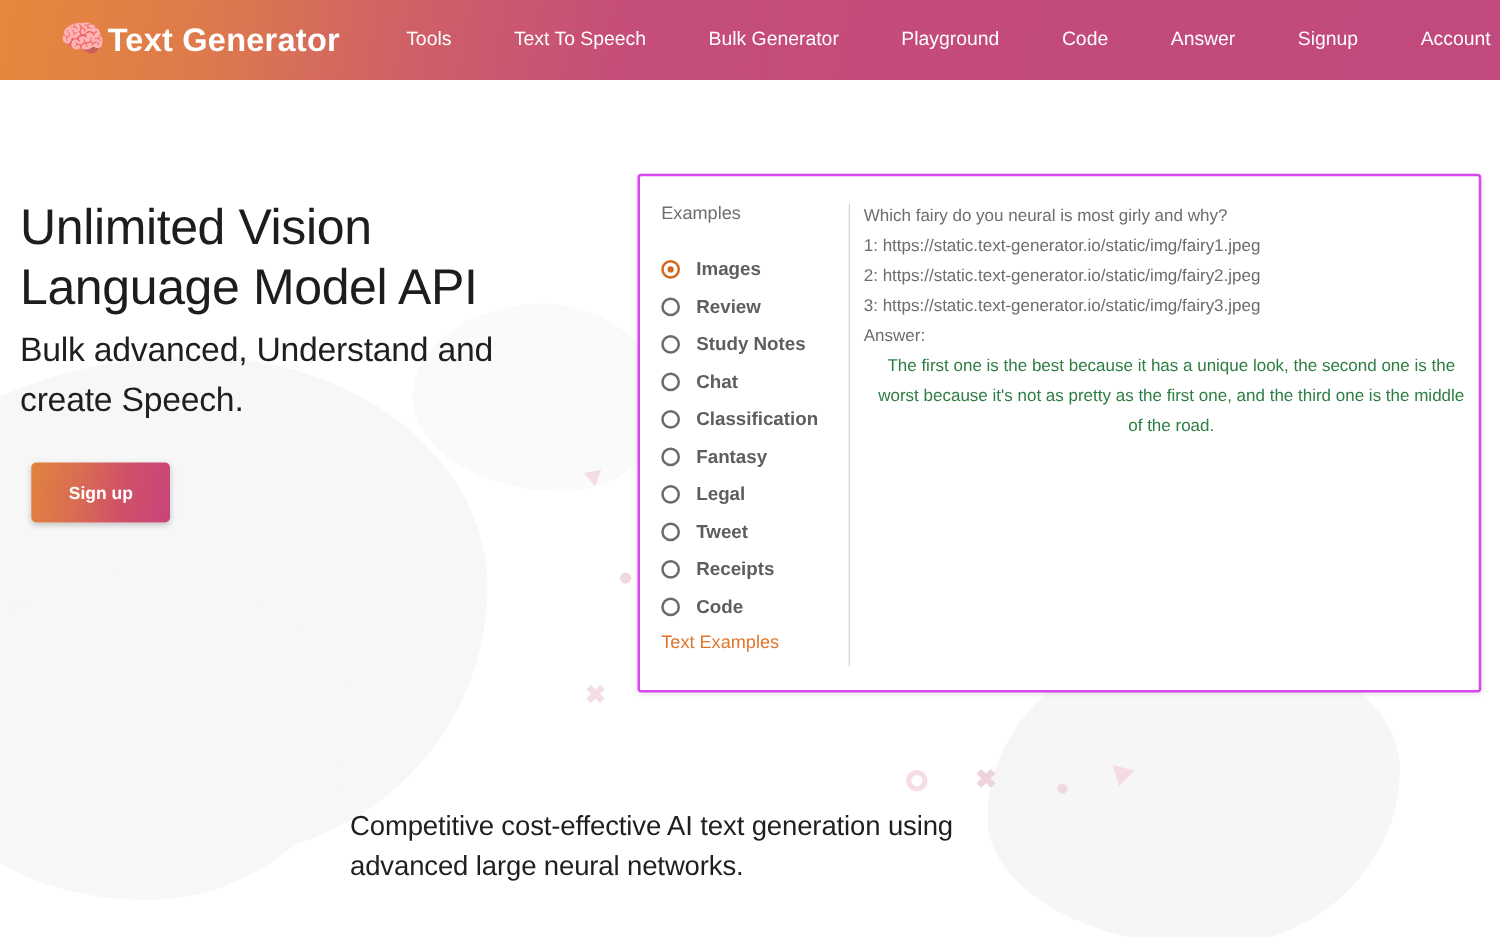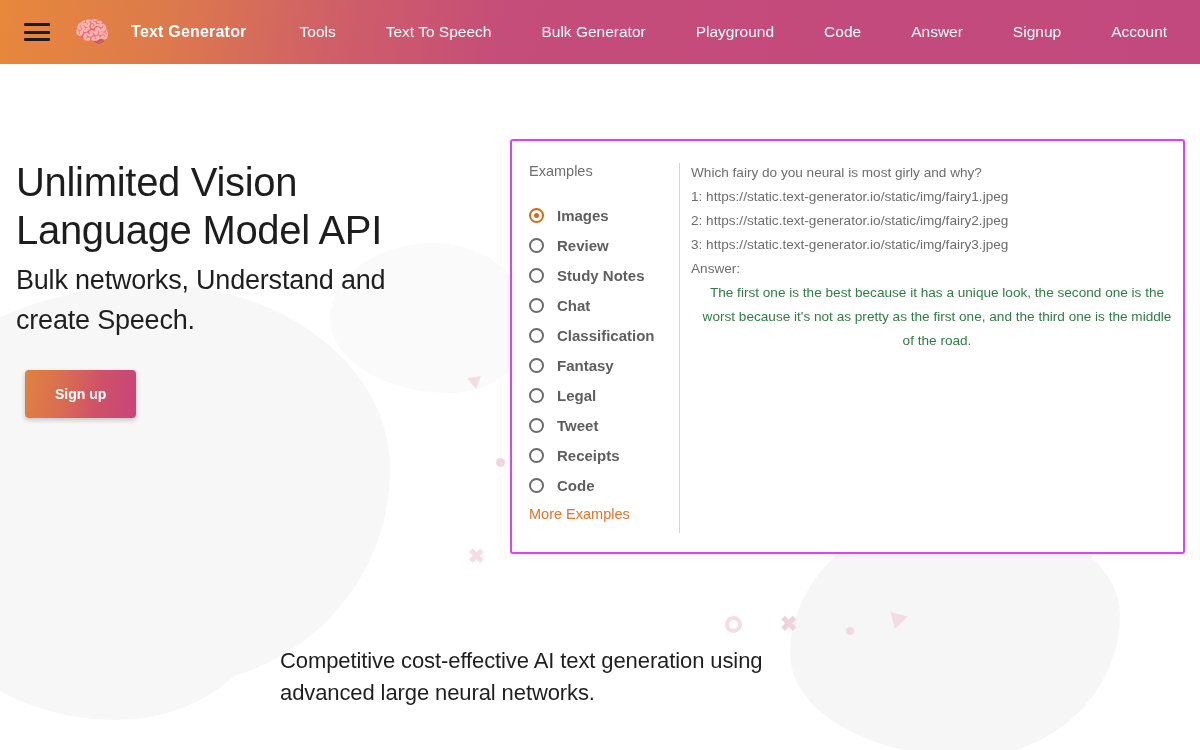--- a/index.html
+++ b/index.html
@@ -35,21 +35,21 @@
   .header {
     position:absolute; left:0; top:0; width:1200px; height:64px; z-index:5;
     background:linear-gradient(100deg, #e7883c 0%, #dd7a4c 14%, #cf5f68 28%, #c54d79 42%, #c34a7c 70%, #c2497d 100%);
     display:flex; align-items:center;
   }
   .hamburger { width:26px; height:18px; margin-left:24px; display:flex; flex-direction:column;
     justify-content:space-between; cursor:pointer; }
   .hamburger span { display:block; height:3px; width:100%; background:#1c1c1c; border-radius:1px; }
   .logo-mark { margin-left:24px; font-size:29px; line-height:1; user-select:none; }
   .brand {
-    margin-left:21px; color:#ffffff; font-size:16px; font-weight:bold; letter-spacing:.2px;
+    margin-left:2px; color:#ffffff; font-size:26px; font-weight:bold; letter-spacing:.2px;
     white-space:nowrap; cursor:pointer;
   }
   .nav { display:flex; align-items:center; margin-left:28px; }
   .nav a {
     color:#fdfdfd; font-size:15.5px; text-decoration:none; white-space:nowrap;
     padding:6px 0; margin:0 25px; cursor:pointer;
   }
 
   
   .hero { position:absolute; left:16px; top:158px; width:500px; z-index:3; }
@@ -149,21 +149,21 @@
       <a>Account</a>
     </nav>
   </div>
 
   <div class="hero">
     <h1>
       <span>Unlimited Vision</span><br>
       <span>Language Model API</span>
     </h1>
     <div class="sub2">
-      <span>Bulk networks, Understand and</span><br>
+      <span>Bulk advanced, Understand and</span><br>
       <span>create Speech.</span>
     </div>
     <button class="signup-btn">Sign up</button>
   </div>
 
   <div class="card">
     <div class="card-left">
       <div class="examples-title">Examples</div>
 
       <div class="radio-row">
@@ -200,21 +200,21 @@
       </div>
       <div class="radio-row">
         <span class="radio"></span>
         <span class="radio-label">Receipts</span>
       </div>
       <div class="radio-row">
         <span class="radio"></span>
         <span class="radio-label">Code</span>
       </div>
 
-      <a class="more-link">More Examples</a>
+      <a class="more-link">Text Examples</a>
     </div>
 
     <div class="card-right">
       <div class="prompt-line">Which fairy do you neural is most girly and why?</div>
       <div class="prompt-line">1: https://static.text-generator.io/static/img/fairy1.jpeg</div>
       <div class="prompt-line">2: https://static.text-generator.io/static/img/fairy2.jpeg</div>
       <div class="prompt-line">3: https://static.text-generator.io/static/img/fairy3.jpeg</div>
       <div class="prompt-line">Answer:</div>
       <div class="answer-line">The first one is the best because it has a unique look, the second one is the</div>
       <div class="answer-line">worst because it's not as pretty as the first one, and the third one is the middle</div>

